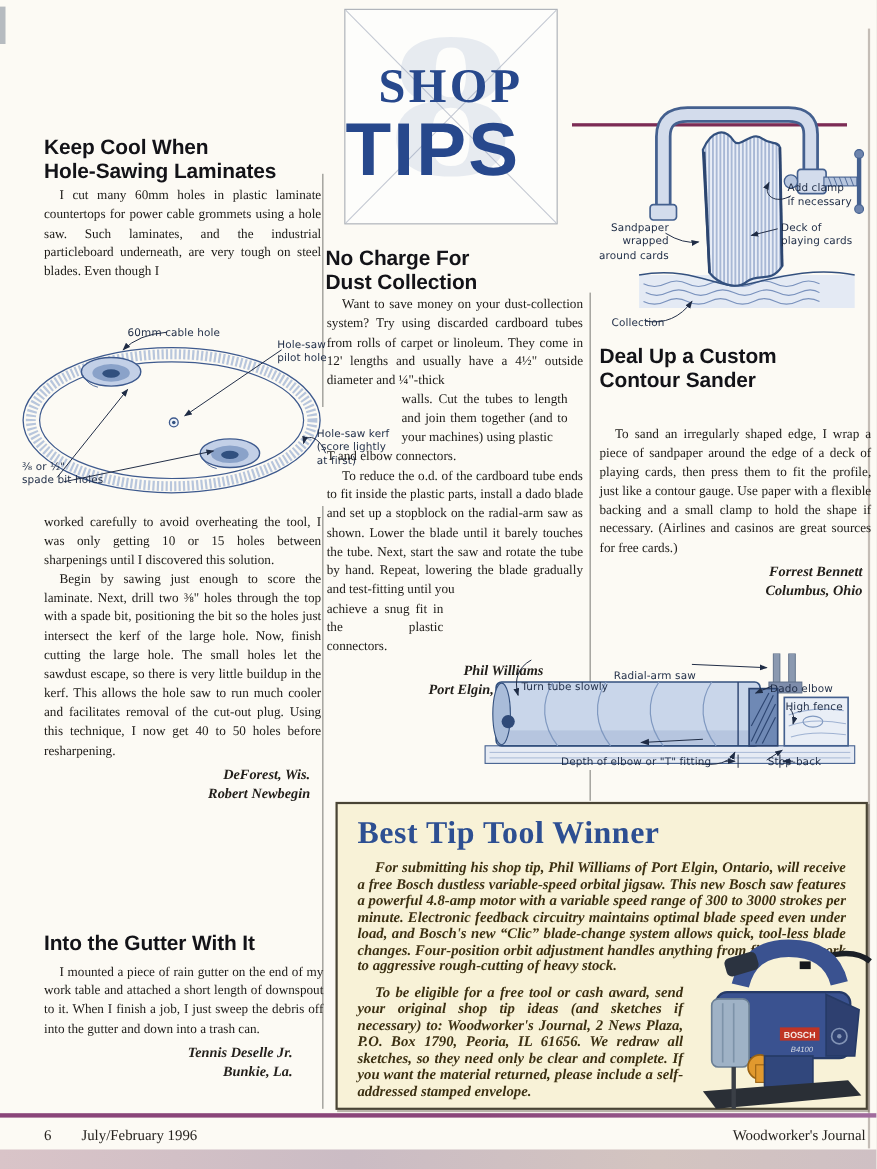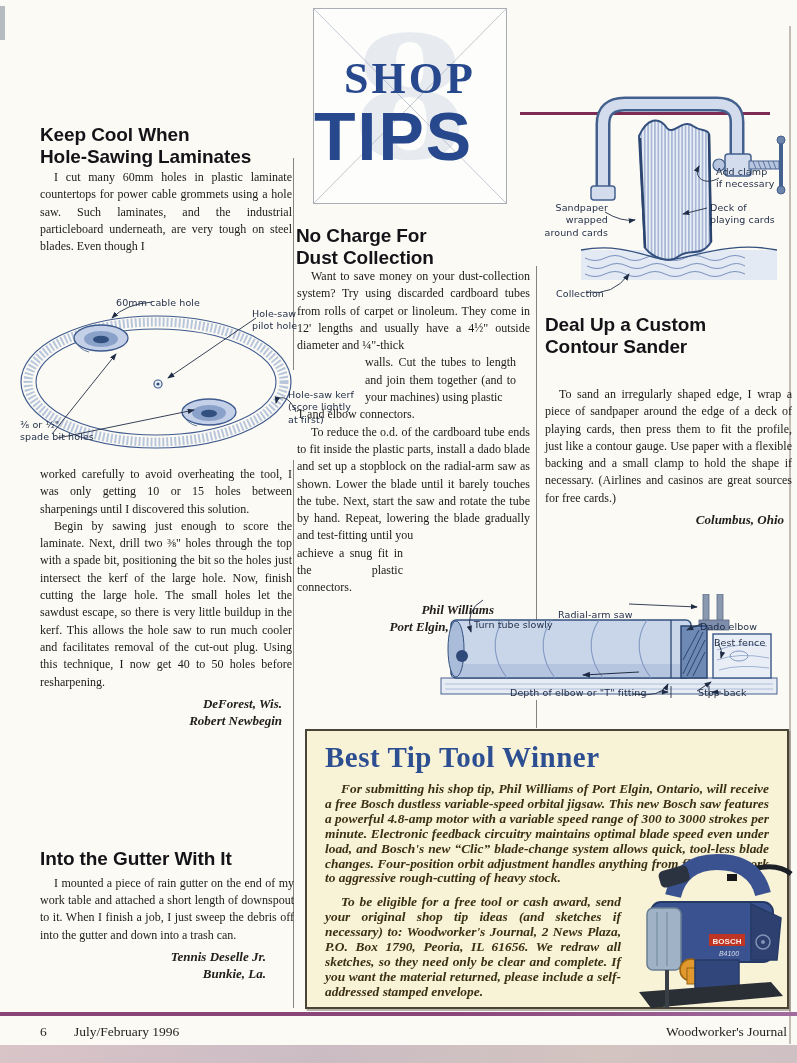--- a/index.html
+++ b/index.html
@@ -195,20 +195,21 @@
 if necessary</div>
   <div class="abs hand" style="left:710px;top:202px;width:88px;">Deck of
 playing cards</div>
   <div class="abs hand" style="left:556px;top:288px;width:80px;">Collection</div>
 
   <div class="abs art-head" style="left:545px;top:314px;width:250px;">Deal Up a Custom
 Contour Sander</div>
   <div class="abs body" style="left:545px;top:358px;width:247px;margin-top:28px;">
     <p class="ind">To sand an irregularly shaped edge, I wrap a piece of sandpaper around the edge of a deck of playing cards, then press them to fit the profile, just like a contour gauge. Use paper with a flexible backing and a small clamp to hold the shape if necessary. (Airlines and casinos are great sources for free cards.)</p>
     <div class="sig" style="margin-right:8px;">
+      <div>Forrest Bennett</div>
       <div>Columbus, Ohio</div>
     </div>
   </div>
 
   <div class="abs illo" style="left:425px;top:594px;">
     <svg width="372" height="136" viewBox="0 0 372 136">
       <defs>
         <marker id="ah3" markerWidth="9" markerHeight="7" refX="7" refY="3" orient="auto">
           <path d="M0,0 L8,3 L0,6 z" fill="#1f2c45"></path>
         </marker>
@@ -254,21 +255,21 @@
       <path d="M204,10 L272,13" fill="none" stroke="#1f2c45" stroke-width="0.9" marker-end="url(#ah3)"></path>
       <path d="M276,30 L262,36" fill="none" stroke="#1f2c45" stroke-width="0.9" marker-end="url(#ah3)"></path>
       <path d="M293,50 Q298,56 296,64" fill="none" stroke="#1f2c45" stroke-width="0.9" marker-end="url(#ah3)"></path>
       <path d="M208,100 Q236,104 243,90" fill="none" stroke="#1f2c45" stroke-width="0.9" marker-end="url(#ah3)"></path>
       <path d="M272,97 L286,88" fill="none" stroke="#1f2c45" stroke-width="0.9" marker-end="url(#ah3)"></path>
     </svg>
   </div>
   <div class="abs hand" style="left:474px;top:619px;width:110px;">Turn tube slowly</div>
   <div class="abs hand" style="left:558px;top:609px;width:100px;">Radial-arm saw</div>
   <div class="abs hand" style="left:700px;top:621px;width:70px;">Dado elbow</div>
-  <div class="abs hand" style="left:714px;top:637px;width:70px;">Best fence</div>
+  <div class="abs hand" style="left:714px;top:637px;width:70px;">High fence</div>
   <div class="abs hand" style="left:510px;top:687px;width:140px;">Depth of elbow or "T" fitting</div>
   <div class="abs hand" style="left:698px;top:687px;width:64px;">Stop-back</div>
 
   <div class="abs" id="besttip">
     <div class="bt-title">Best Tip Tool Winner</div>
     <div class="bt-body">
       <p style="margin-right:2px;">For submitting his shop tip, Phil Williams of Port Elgin, Ontario, will receive a free Bosch dustless variable-speed orbital jigsaw. This new Bosch saw features a powerful 4.8-amp motor with a variable speed range of 300 to 3000 strokes per minute. Electronic feedback circuitry maintains optimal blade speed even under load, and Bosch's new “Clic” blade-change system allows quick, tool-less blade changes. Four-position orbit adjustment handles anything from fine detail work to aggressive rough-cutting of heavy stock.</p>
       <p style="margin-right:150px;">To be eligible for a free tool or cash award, send your original shop tip ideas (and sketches if necessary) to: Woodworker's Journal, 2 News Plaza, P.O. Box 1790, Peoria, IL 61656. We redraw all sketches, so they need only be clear and complete. If you want the material returned, please include a self-addressed stamped envelope.</p>
     </div>
   </div>

